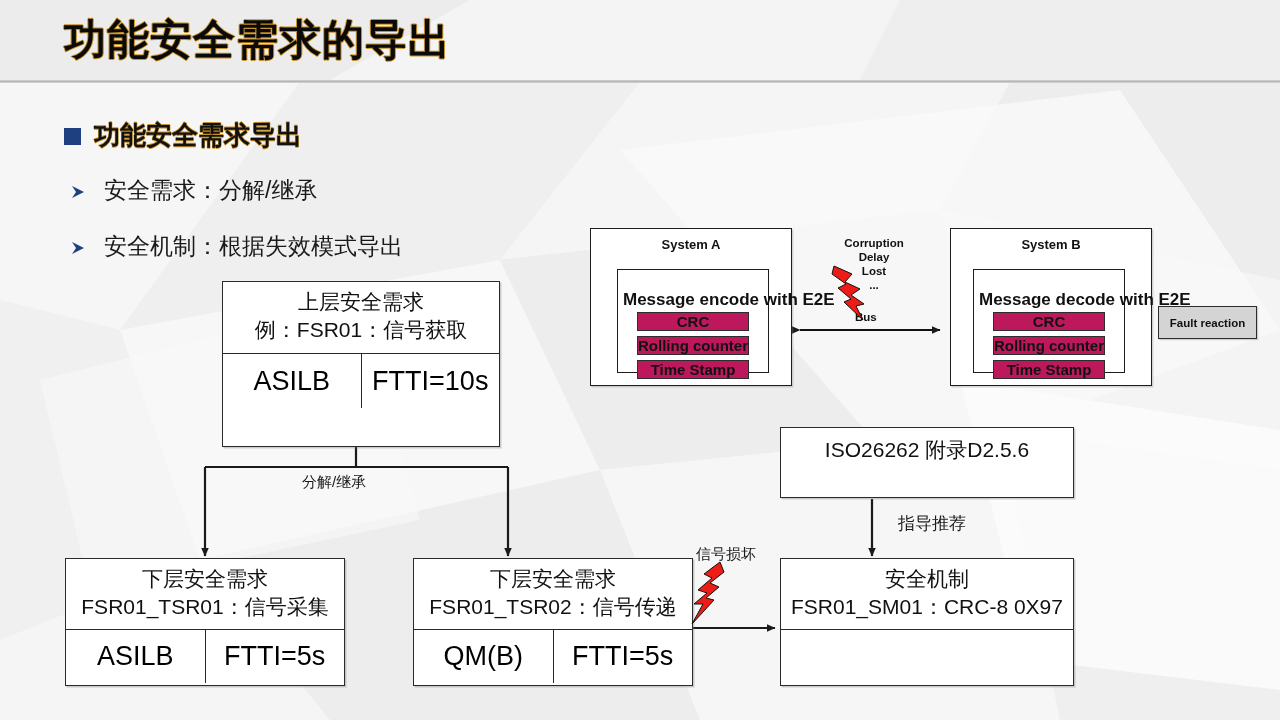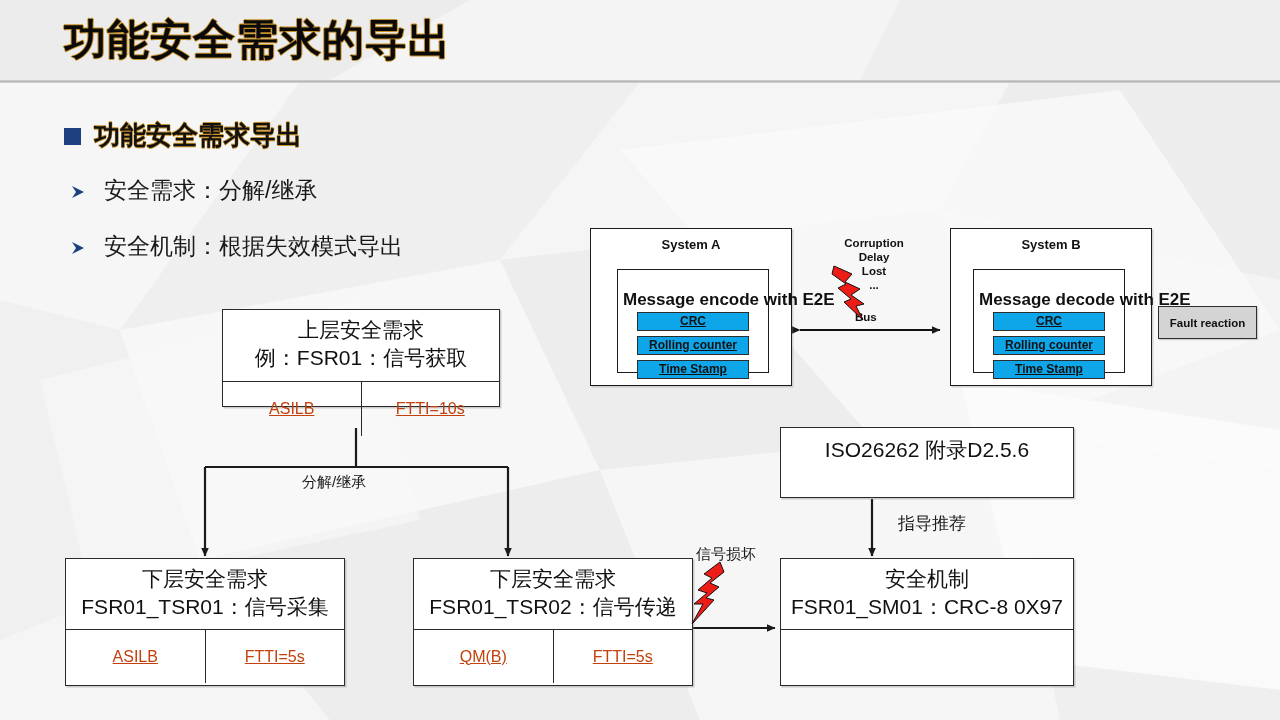--- a/index.html
+++ b/index.html
@@ -141,24 +141,23 @@
   }
   .req-foot {
     box-sizing: border-box;
     display: flex;
   }
   .req-cell {
     flex: 1 1 0;
     display: flex;
     align-items: center;
     justify-content: center;
-    font-size: 16px;
-    color: #c2410c;
-    white-space: nowrap;
-    text-decoration: underline;
+    font-size: 27px;
+    color: #000000;
+    white-space: nowrap;
   }
   .req-cell + .req-cell {
     border-left: 1.6px solid #2a2a2a;
   }
 
   
   .sys-box {
     position: absolute;
     box-sizing: border-box;
     background: #ffffff;
@@ -181,31 +180,30 @@
   }
   .msg-label {
     font-size: 17px;
     font-weight: bold;
     color: #111;
     margin: 20px 0 2px 5px;
     white-space: nowrap;
   }
   .chip {
     box-sizing: border-box;
-    background: #0ea5e9;
+    background: #be185d;
     border: 1.2px solid #2d2d2d;
-    font-size: 12px;
+    font-size: 15px;
     font-weight: bold;
     color: #111;
     text-align: center;
     line-height: 17px;
     height: 19px;
     margin: 0 auto 5px auto;
     white-space: nowrap;
-    text-decoration: underline;
   }
   .fault-box {
     position: absolute;
     box-sizing: border-box;
     background: #d4d4d4;
     border: 1.3px solid #2d2d2d;
     font-size: 11.5px;
     font-weight: bold;
     color: #111;
     display: flex;
@@ -361,21 +359,21 @@
     <div>...</div>
   </div>
   <div class="bus-label" style="left:855px; top:311px;">Bus</div>
 
   <div style="position:absolute; left:830px; top:262px; width:46px; height:68px;">
     <svg width="46" height="68" viewBox="0 0 46 68">
       <path d="M4,4 L22,12 L15,20 L30,27 L21,33 L34,42 L26,44 L33,58 L14,40 L21,37 L8,26 L16,22 L2,12 Z" fill="#ee1c17" stroke="#111" stroke-width="1"></path>
     </svg>
   </div>
 
-  <div class="box" style="left:222px; top:309px; width:278px; height:98px;">
+  <div class="box" style="left:222px; top:281px; width:278px; height:166px;">
     <div class="req-head" style="height:72px;">
       <div class="box-title">上层安全需求</div>
       <div class="box-sub" style="margin-top:4px;">例：FSR01：信号获取</div>
     </div>
     <div class="req-foot" style="height:54px;">
       <div class="req-cell">ASILB</div>
       <div class="req-cell">FTTI=10s</div>
     </div>
   </div>
 

